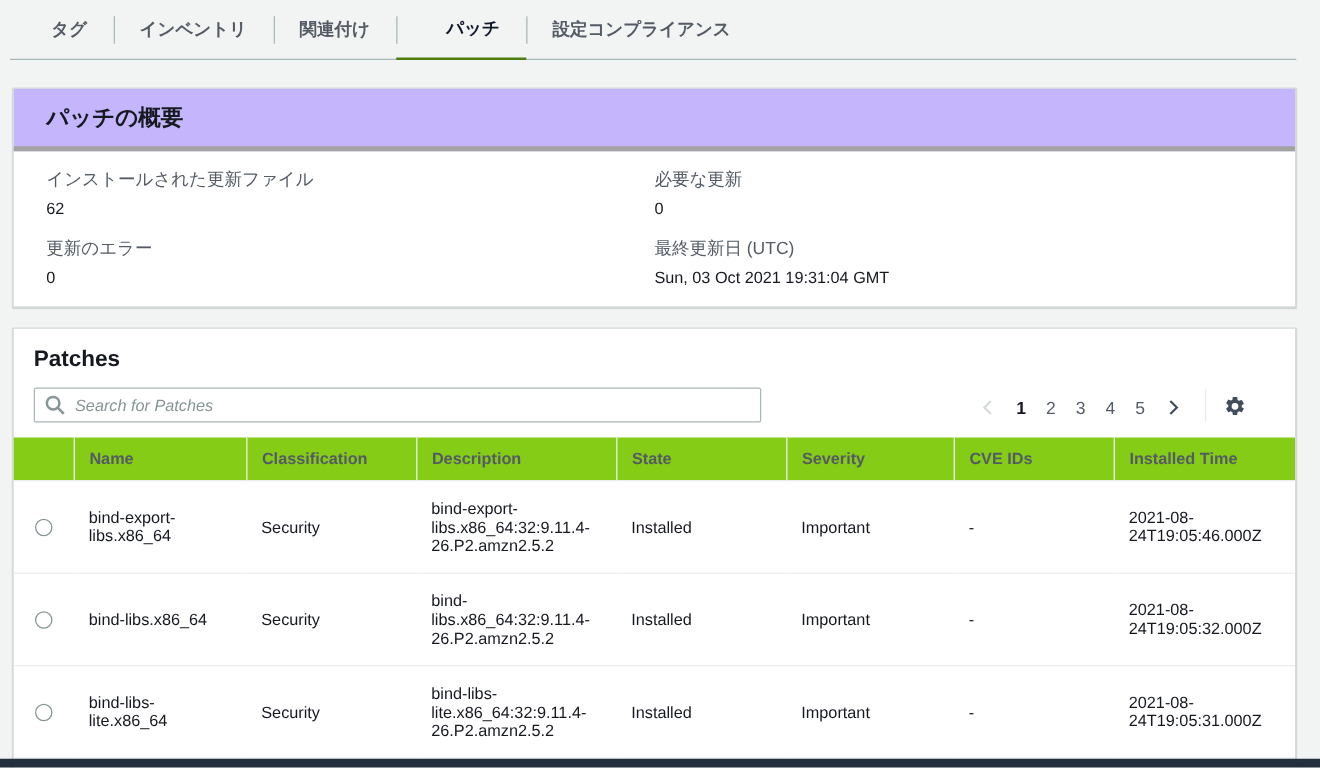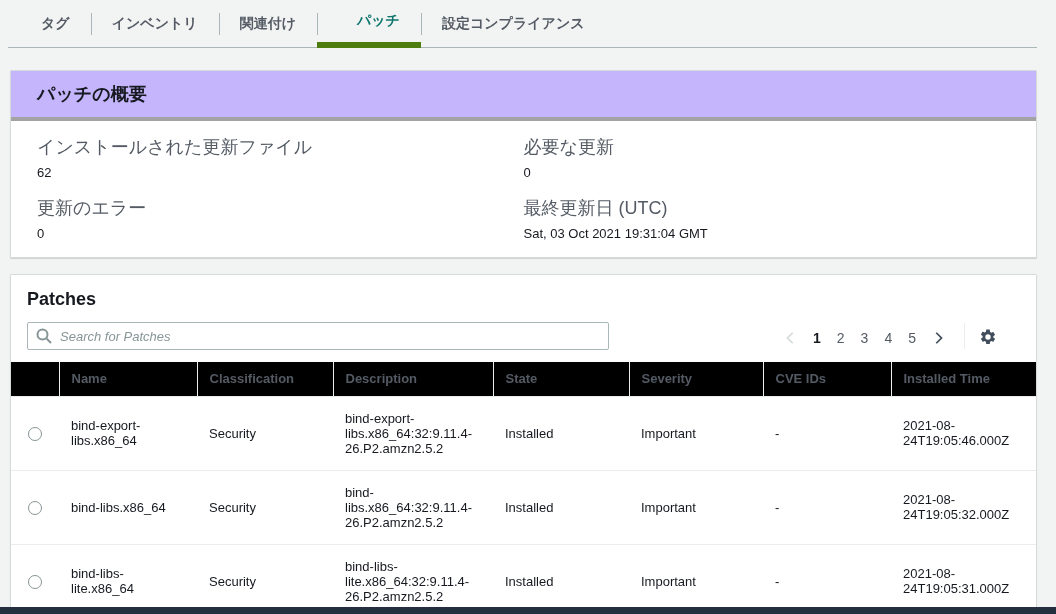--- a/index.html
+++ b/index.html
@@ -25,21 +25,21 @@
     padding:0 21px;
     font-size:14px; font-weight:bold;
     color:#545b64;
     cursor:pointer;
     margin-bottom:-1px;
   }
   .tab:not(:first-child)::before {
     content:""; position:absolute; left:0; top:13px;
     width:1px; height:22px; background:#aab7b8;
   }
-  .tab.active { color:#0f766e; border-bottom:6px solid #4d7c0f;padding-left:40px; }
+  .tab.active { color:#0f172a; border-bottom:2px solid #4d7c0f;padding-left:40px; }
   
   .card {
     background:#fff;
     border:1px solid #d5dbdb;
     border-radius:1px;
     margin:0 19px 0 10px;
     box-shadow:0 1px 1px 0 rgba(0,28,36,.15);
   }
   .card-summary { margin-top:22px; }
   .card-summary .card-header {
@@ -47,21 +47,21 @@
     padding:11px 26px;
     border-bottom:4px solid #a3a3a3;
   }
   .card-title { font-size:18px; font-weight:bold; color:#16191f; }
   .summary-grid {
     display:grid;
     grid-template-columns:1fr 1fr;
     row-gap:16px;
     padding:14px 26px 16px 26px;
   }
-  .field-label { color:#545b64; font-size:18px; }
+  .field-label { color:#545b64; font-size:14px; }
   .field-value { color:#16191f; font-size:13px; margin-top:6px; }
   
   .card-patches { margin-top:16px; min-height:370px; }
   .patches-header { padding:14px 20px 4px 16px; }
   .patches-subtitle { color:#545b64; font-size:13px; margin-top:3px; }
   .toolbar {
     display:flex; align-items:center;
     padding:8px 35px 12px 16px;
   }
   .searchbox {
@@ -95,21 +95,21 @@
   .pg.current { color:#16191f; font-weight:bold; }
   .pg-arrow { display:flex; align-items:center; padding:4px 7px; }
   .pg-arrow.disabled { cursor:default; }
   .pager .vsep { width:1px; height:26px; background:#eaeded; margin:0 10px 0 12px; }
   .gear-btn { background:none; border:none; cursor:pointer; padding:3px 4px; display:flex; align-items:center; }
   
   table { width:100%; border-collapse:collapse; table-layout:fixed; }
   thead th {
     font-size:13px; font-weight:bold; color:#545b64;
     text-align:left; padding:9px 12px;
-    background:#000000;
+    background:#84cc16;
     border-bottom:1px solid #eaeded;
     height:34px;
   }
   thead th:not(:first-child) { border-left:1px solid #eaeded; }
   col.c-sel { width:48px; }
   col.c-name { width:138px; }
   col.c-class { width:136px; }
   col.c-desc { width:160px; }
   col.c-state { width:136px; }
   col.c-sev { width:134px; }
@@ -158,21 +158,21 @@
       <div>
         <div class="field-label">必要な更新</div>
         <div class="field-value">0</div>
       </div>
       <div>
         <div class="field-label">更新のエラー</div>
         <div class="field-value">0</div>
       </div>
       <div>
         <div class="field-label">最終更新日 (UTC)</div>
-        <div class="field-value">Sat, 03 Oct 2021 19:31:04 GMT</div>
+        <div class="field-value">Sun, 03 Oct 2021 19:31:04 GMT</div>
       </div>
     </div>
 </section>
 
 <section class="card card-patches">
   <div class="patches-header">
     <h2 class="card-title">Patches</h2>
   </div>
   <div class="toolbar">
     <div class="searchbox">

